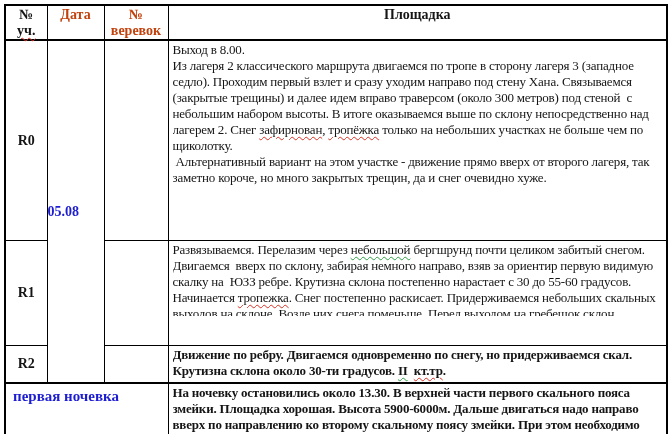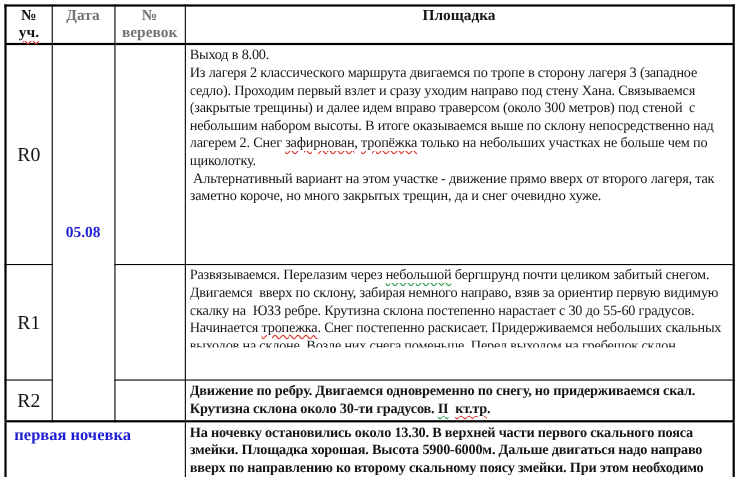--- a/index.html
+++ b/index.html
@@ -36,32 +36,32 @@
   tr.biv td { border-top: 2px solid #000; border-bottom: 2px solid #000; }
 
   .th {
     font-weight: bold;
     font-size: 14px;
     line-height: 16px;
     text-align: center;
     white-space: pre-wrap;
     padding-top: 1px;
   }
-  .blue { color: #737373; }
+  .blue { color: #c2410c; }
 
   .label-cell {
-    font-weight: normal;
-    font-size: 18px;
+    font-weight: bold;
+    font-size: 14px;
     text-align: center;
     vertical-align: middle;
   }
   .date-cell {
     font-weight: bold;
     font-size: 14px;
-    text-align: center;
+    text-align: left;
     vertical-align: middle;
     color: #1d1dd2;
   }
   .biv-cell {
     font-weight: bold;
     font-size: 15px;
     color: #1d1dd2;
     padding: 4px 2px 0 7px;
     vertical-align: top;
   }

